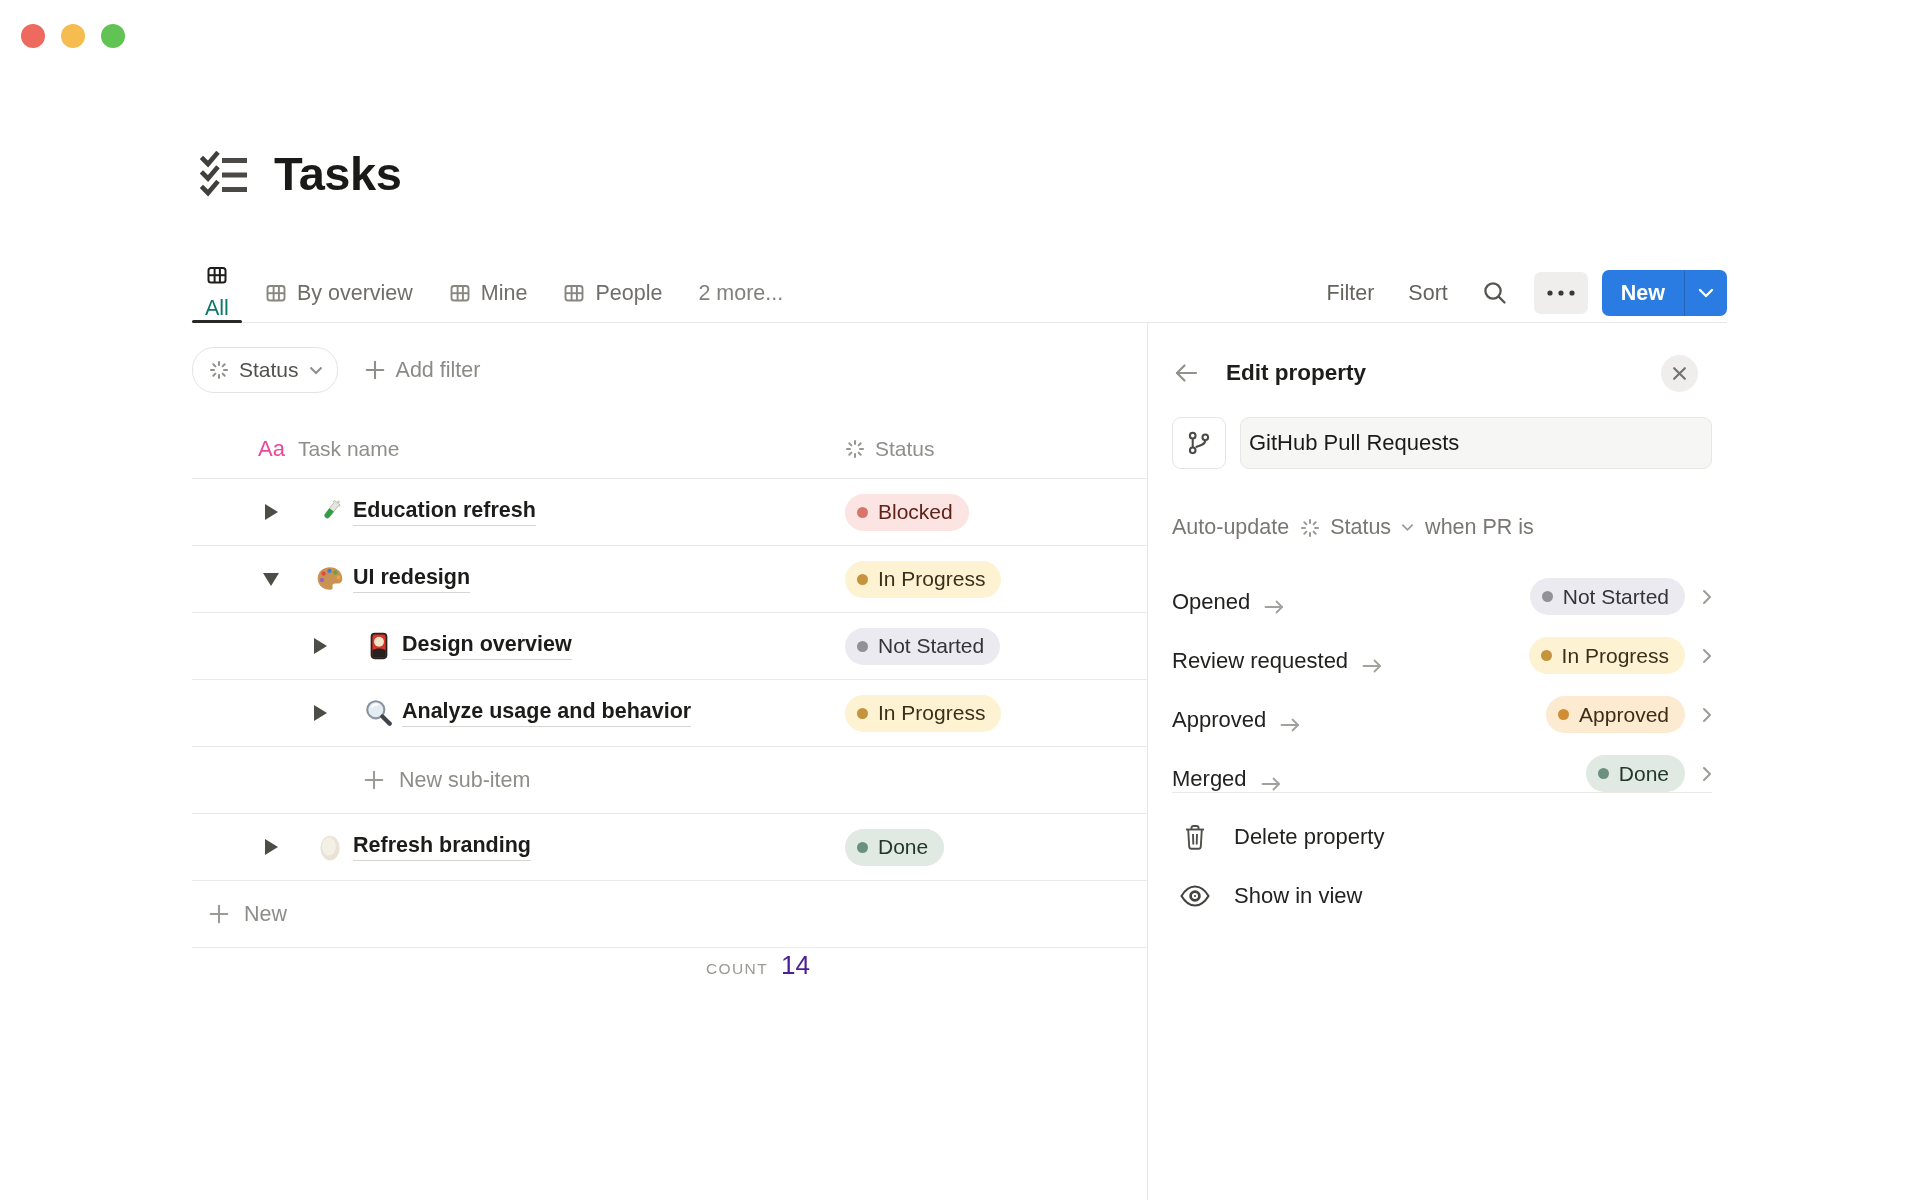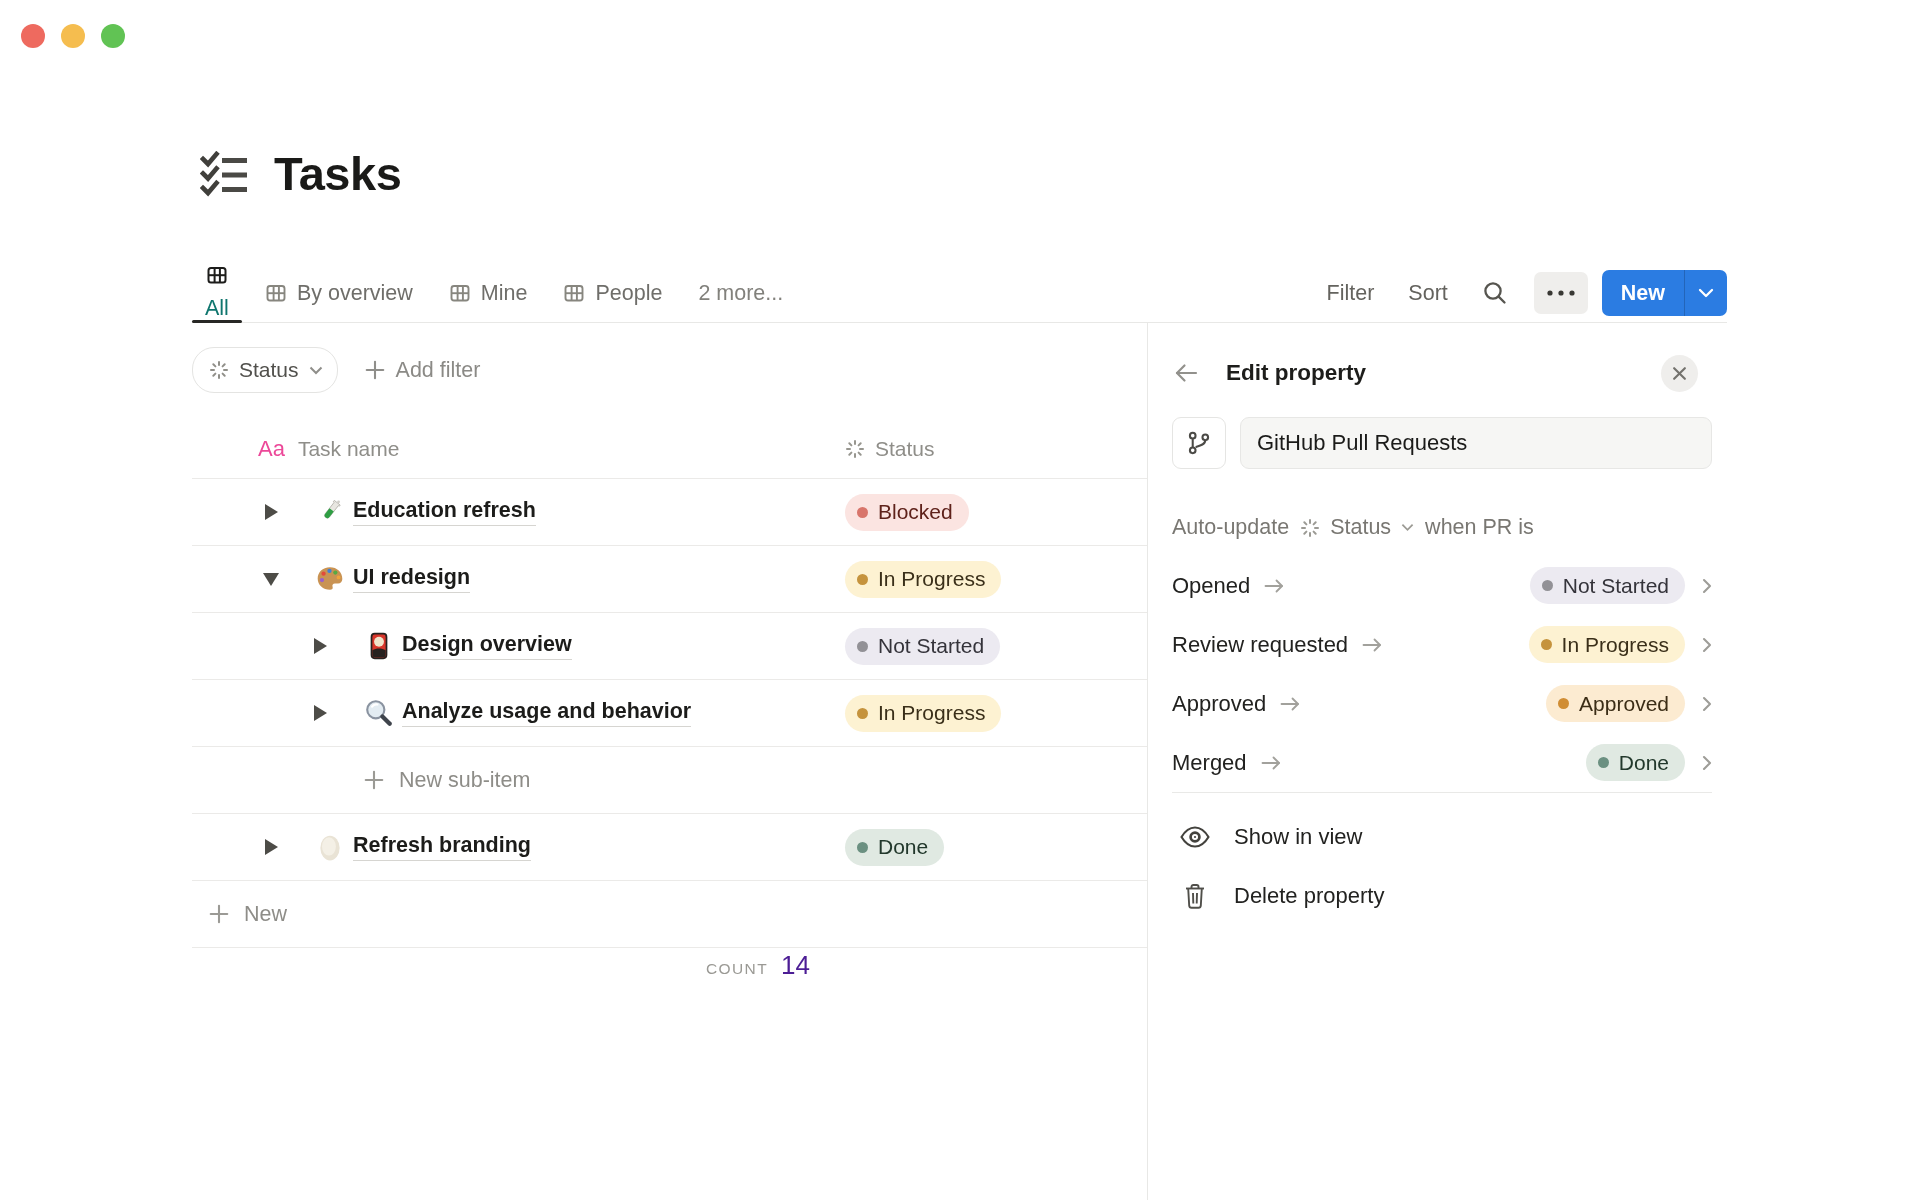--- a/index.html
+++ b/index.html
@@ -78,26 +78,26 @@
   .panel{position:absolute;left:980px;top:351px;width:540px;}
   .panel-header{display:flex;align-items:center;height:44px;}
   .back-btn{width:30px;display:flex;align-items:center;}
   .panel-title{margin-left:24px;font-size:22.5px;font-weight:700;color:#1d1d1b;}
   .close-btn{margin-left:auto;margin-right:14px;width:37px;height:37px;border-radius:50%;background:#efeeec;
              display:flex;align-items:center;justify-content:center;}
   .name-row{display:flex;margin-top:22px;gap:14px;}
   .prop-icon-btn{width:54px;height:52px;border:1px solid #e5e5e3;border-radius:9px;box-sizing:border-box;
                  display:flex;align-items:center;justify-content:center;background:#fff;}
   .prop-input{flex:1;height:52px;background:#f6f6f4;border:1px solid #e7e7e5;border-radius:9px;
-              box-sizing:border-box;font-size:22px;color:#1b1b19;padding:0 16px;outline:none;
+              box-sizing:border-box;font-size:22px;color:#1b1b19;padding:0 8px;outline:none;
               font-family:"Liberation Sans","DejaVu Sans",sans-serif;}
   .auto-row{margin-top:46px;display:flex;align-items:center;gap:11px;font-size:21.5px;color:#797772;}
   .status-selector{display:flex;align-items:center;gap:10px;}
   .mappings{margin-top:16px;}
-  .map-row{height:59px;display:flex;align-items:center;}
+  .map-row{height:59px;display:flex;align-items:flex-end;}
   .map-label{font-size:22px;color:#222220;}
   .map-arrow{margin-left:13px;display:flex;align-items:center;}
   .map-right{margin-left:auto;display:flex;align-items:center;gap:17px;}
   .panel-divider{height:1px;background:#e9e9e7;width:100%;}
   .actions{margin-top:14px;}
   .action-row{height:59px;display:flex;align-items:center;}
   .action-icon{width:34px;margin-left:6px;display:flex;align-items:center;justify-content:center;}
   .action-label{margin-left:22px;font-size:22px;color:#222220;}
   svg{display:block;}
 </style>
@@ -594,39 +594,39 @@
             </span>
           </span>
         </div>
       </div>
 
       <div class="panel-divider"></div>
 
       <div class="actions">
         <div class="action-row">
           <span class="action-icon">
-            <svg viewBox="0 0 32 24" width="32" height="24">
-                <path d="M2.5 12 C7 4.5 11 2.5 16 2.5 C21 2.5 25 4.5 29.5 12 C25 19.5 21 21.5 16 21.5 C11 21.5 7 19.5 2.5 12 Z" fill="none" stroke="#43423d" stroke-width="2.1"></path>
-                <circle cx="16" cy="12" r="4.4" fill="none" stroke="#43423d" stroke-width="2.7"></circle>
-                <circle cx="16" cy="12" r="1.1" fill="#43423d"></circle>
-              </svg>
-          </span>
-          <span class="action-label">Show in view</span>
-        </div>
-        <div class="action-row">
-          <span class="action-icon">
             <svg viewBox="0 0 24 28" width="24" height="28">
                 <g fill="none" stroke="#504f4a" stroke-width="1.9">
                   <path d="M3 6.5 h18"></path>
                   <path d="M8.5 6.5 V4.8 A1.8 1.8 0 0 1 10.3 3 h3.4 A1.8 1.8 0 0 1 15.5 4.8 V6.5"></path>
                   <path d="M5.2 6.5 l1 17.2 A2.3 2.3 0 0 0 8.5 25.8 h7 A2.3 2.3 0 0 0 17.8 23.7 l1 -17.2"></path>
                   <line x1="10" y1="11" x2="10.3" y2="21.5"></line>
                   <line x1="14" y1="11" x2="13.7" y2="21.5"></line>
                 </g>
               </svg>
           </span>
           <span class="action-label">Delete property</span>
         </div>
+        <div class="action-row">
+          <span class="action-icon">
+            <svg viewBox="0 0 32 24" width="32" height="24">
+                <path d="M2.5 12 C7 4.5 11 2.5 16 2.5 C21 2.5 25 4.5 29.5 12 C25 19.5 21 21.5 16 21.5 C11 21.5 7 19.5 2.5 12 Z" fill="none" stroke="#43423d" stroke-width="2.1"></path>
+                <circle cx="16" cy="12" r="4.4" fill="none" stroke="#43423d" stroke-width="2.7"></circle>
+                <circle cx="16" cy="12" r="1.1" fill="#43423d"></circle>
+              </svg>
+          </span>
+          <span class="action-label">Show in view</span>
+        </div>
       </div>
     </div>
 
   </div>
 </div>
 
 </body></html>

